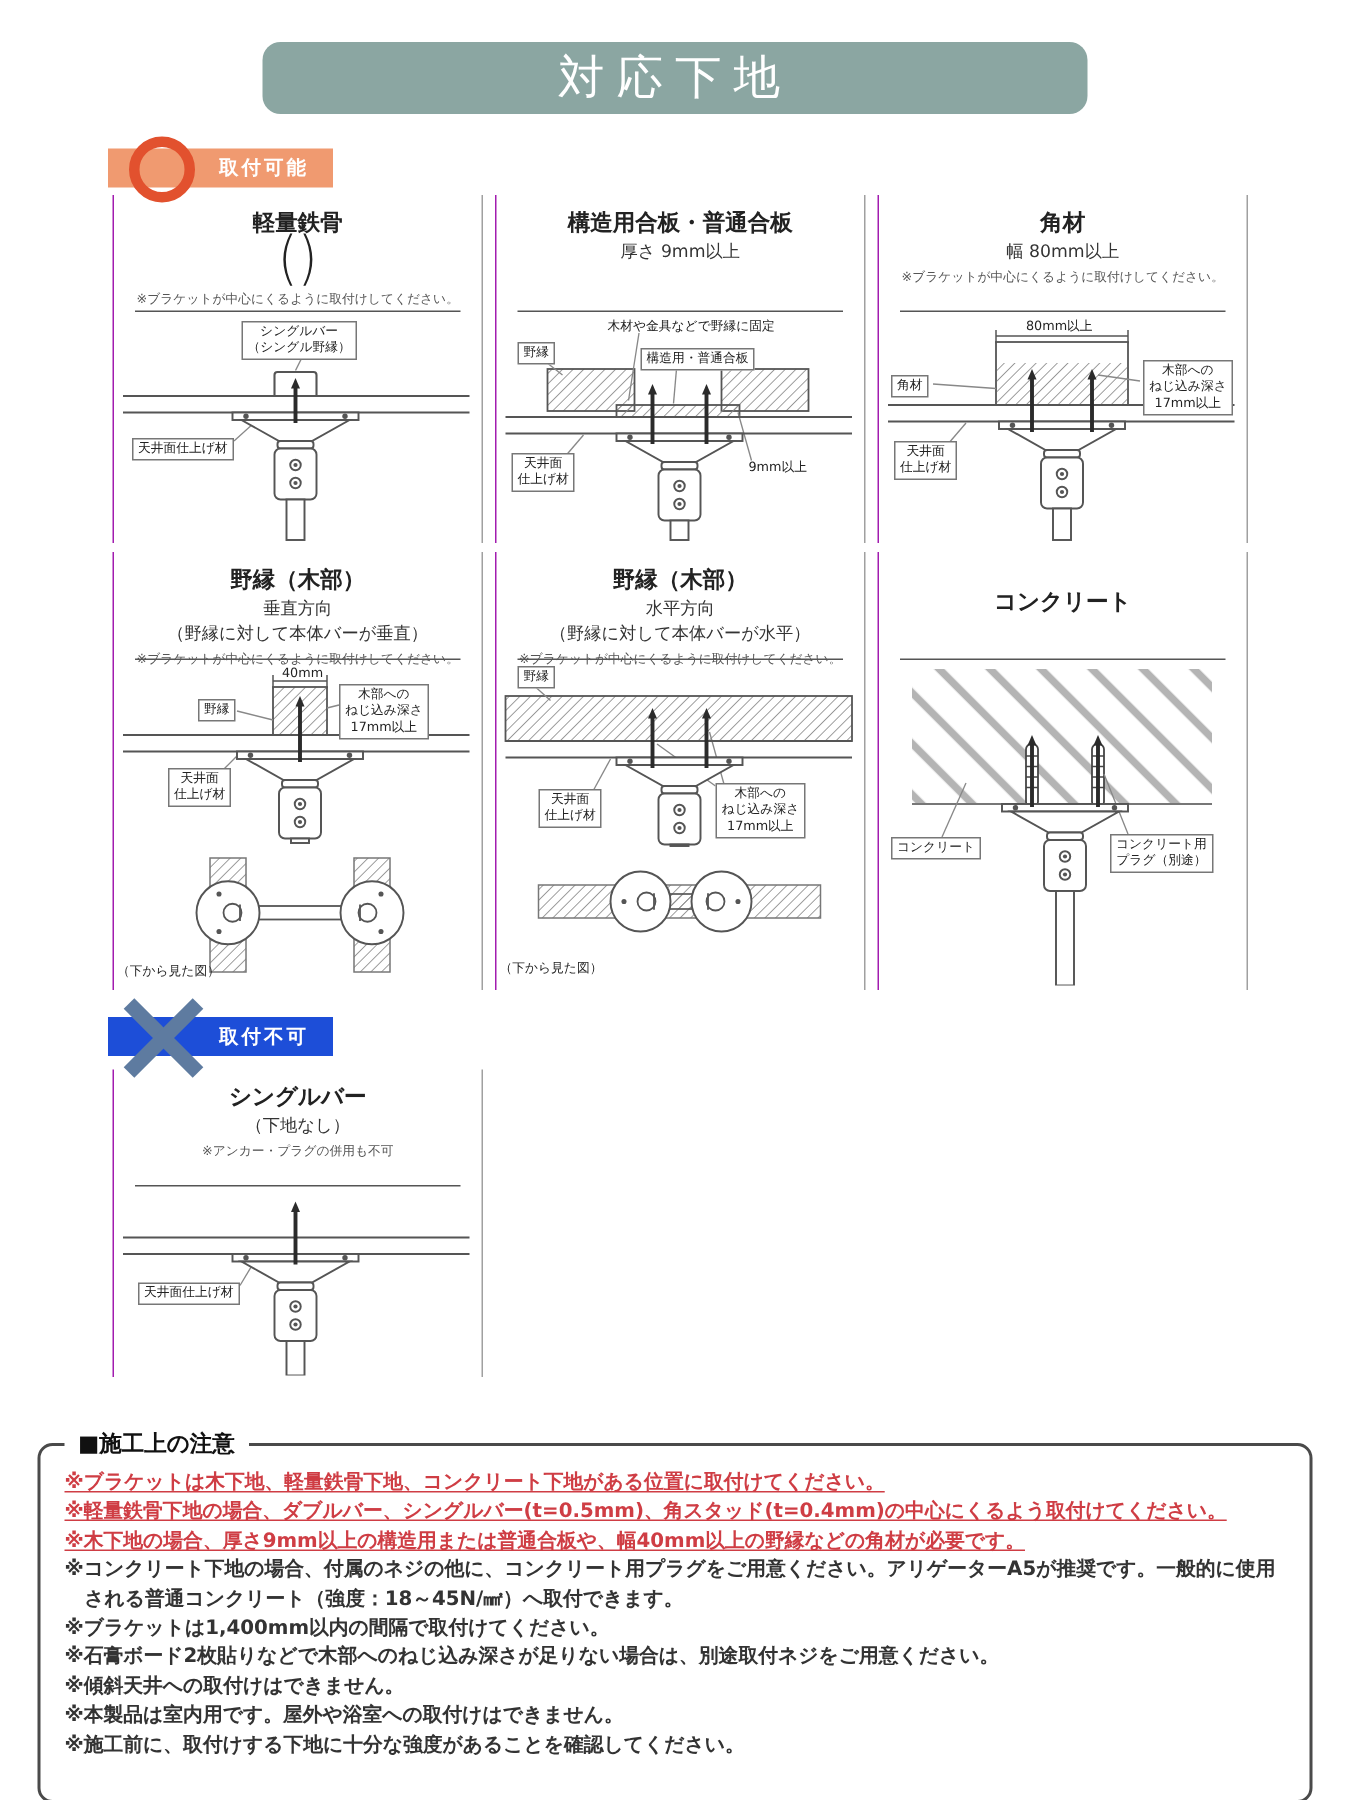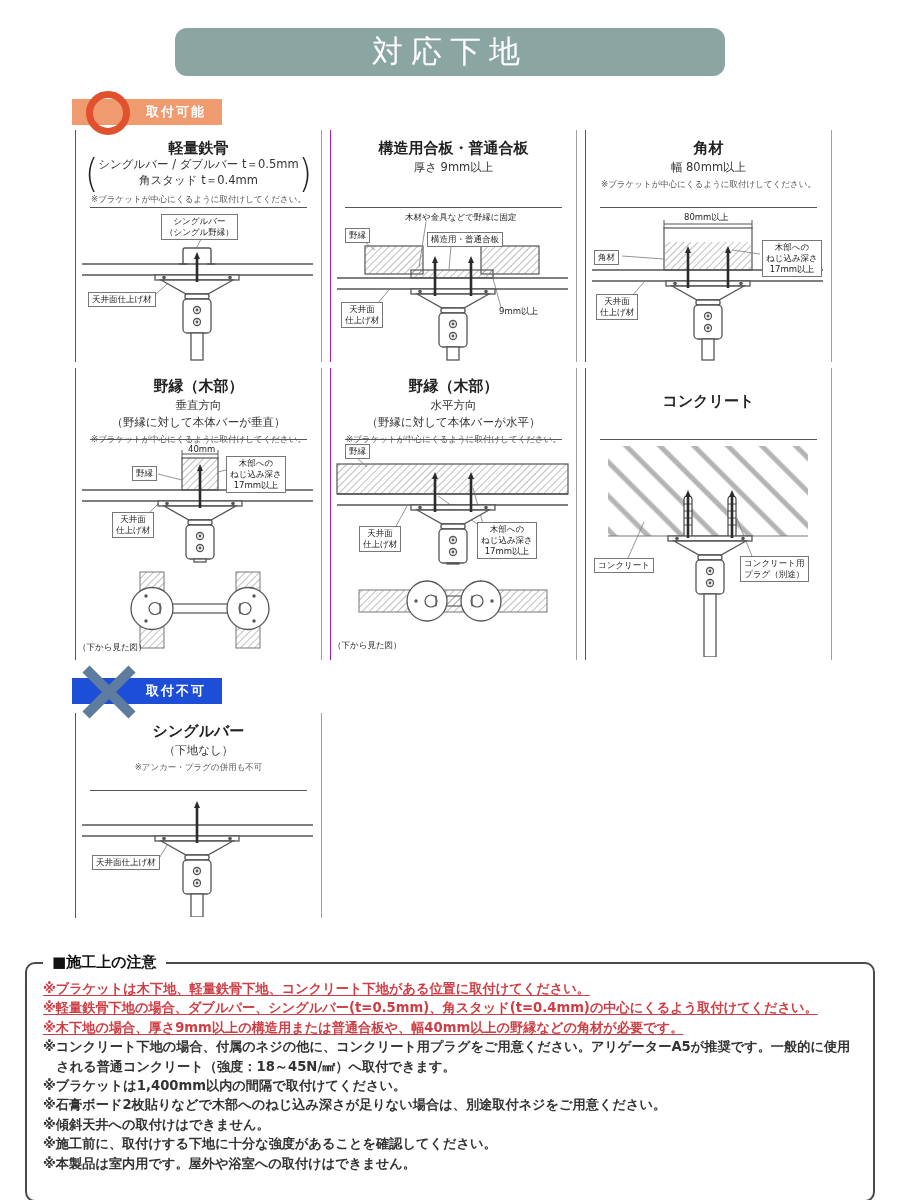--- a/index.html
+++ b/index.html
@@ -73,24 +73,20 @@
 <div class="banner">対応下地</div>
 
 <div class="tagbar okbar">取付可能</div>
 <div class="okring"></div>
 
 <div class="panel row1 c1">
   <div class="head head-r1">
     <div class="p-title">軽量鉄骨</div>
     <div class="paren-row">
       <span class="paren">(</span>
-      <span class="paren-mid">
-        <span>シングルバー / ダブルバー t＝0.5mm</span>
-        <span>角スタッド t＝0.4mm</span>
-      </span>
       <span class="paren">)</span>
     </div>
     <div class="p-note">※ブラケットが中心にくるように取付けしてください。</div>
     <div class="p-hr"></div>
   </div>
   <div class="diag" style="height:150px">
     <svg width="243" height="150">
       <line x1="125" y1="27" x2="121" y2="35" stroke="#888" stroke-width="0.9"></line>
       <path d="M103,52 H111 M107,52 V38 Q107,36 109,36 H133 Q135,36 135,38 V52 M131,52 H139" fill="none" stroke="#555" stroke-width="1.4"></path>
       <line x1="80" y1="82" x2="100" y2="64" stroke="#888" stroke-width="0.9"></line>
@@ -435,16 +431,16 @@
 <div class="caution">
   <div class="caution-title">■施工上の注意</div>
   <div class="caution-body">
     <p class="red">※ブラケットは木下地、軽量鉄骨下地、コンクリート下地がある位置に取付けてください。</p>
     <p class="red">※軽量鉄骨下地の場合、ダブルバー、シングルバー(t=0.5mm)、角スタッド(t=0.4mm)の中心にくるよう取付けてください。</p>
     <p class="red">※木下地の場合、厚さ9mm以上の構造用または普通合板や、幅40mm以上の野縁などの角材が必要です。</p>
     <p>※コンクリート下地の場合、付属のネジの他に、コンクリート用プラグをご用意ください。アリゲーターA5が推奨です。一般的に使用される普通コンクリート（強度：18～45N/㎟）へ取付できます。</p>
     <p>※ブラケットは1,400mm以内の間隔で取付けてください。</p>
     <p>※石膏ボード2枚貼りなどで木部へのねじ込み深さが足りない場合は、別途取付ネジをご用意ください。</p>
     <p>※傾斜天井への取付けはできません。</p>
+    <p>※本製品は室内用です。屋外や浴室への取付けはできません。</p>
     <p>※施工前に、取付けする下地に十分な強度があることを確認してください。</p>
-    <p>※本製品は室内用です。屋外や浴室への取付けはできません。</p>
   </div>
 </div>
 
 </body></html>

